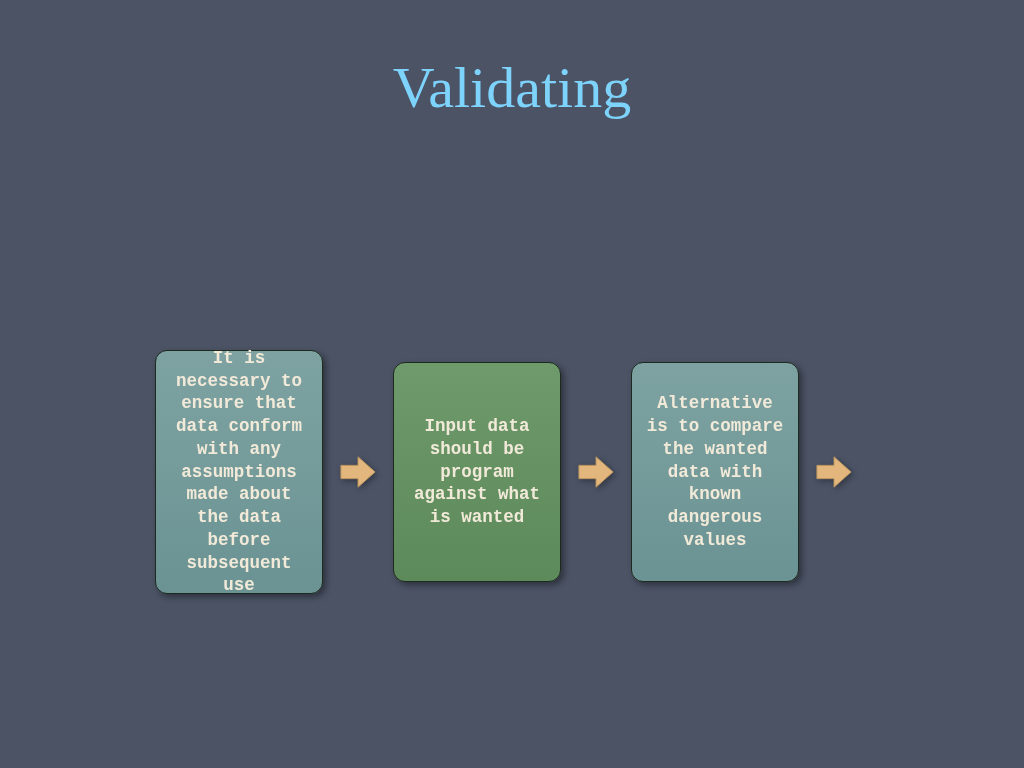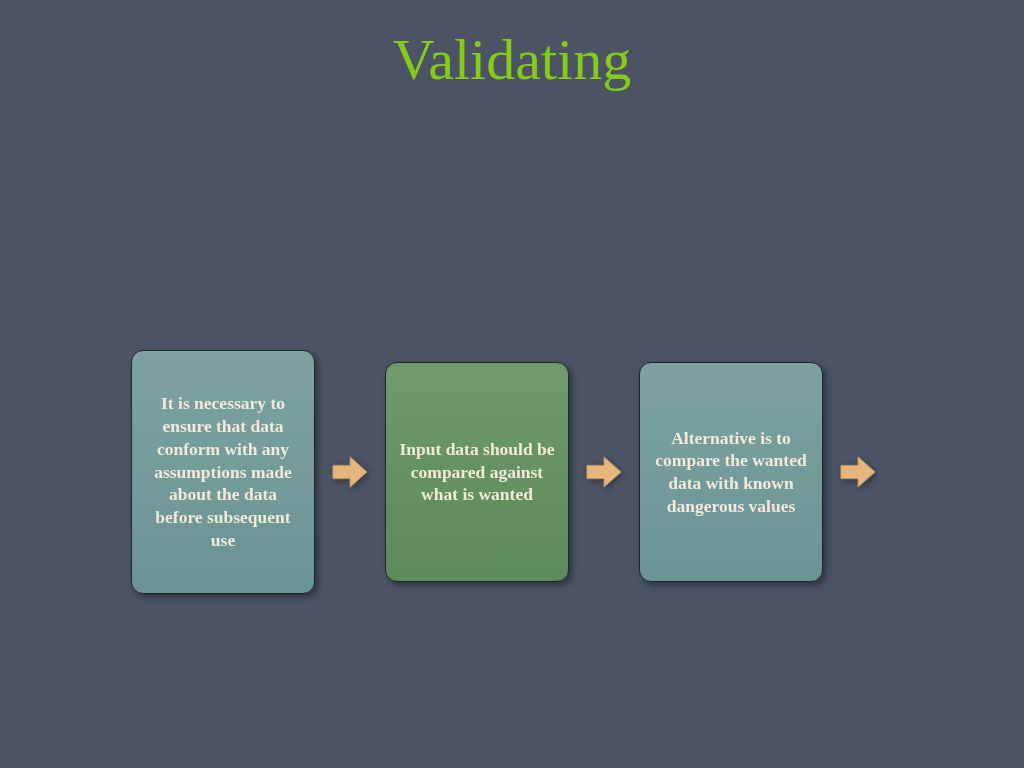--- a/index.html
+++ b/index.html
@@ -6,49 +6,50 @@
   body {
     width: 1024px;
     height: 768px;
     background: #4b5365;
     font-family: Georgia, 'Times New Roman', serif;
     overflow: hidden;
     position: relative;
   }
   .title {
     text-align: center;
-    color: #84cc16;
+    color: #7dd3fc;
     font-size: 58px;
     font-weight: 400;
     line-height: 1.1;
-    padding-top: 28px;
+    padding-top: 20px;
+    margin-top: 36px;
   }
   .flow-row {
     position: absolute;
     top: 350px;
     left: 0;
     width: 1024px;
     display: flex;
     align-items: center;
     justify-content: center;
     gap: 0;
   }
   .card {
-    width: 184px;
+    width: 168px;
     height: 220px;
     border-radius: 12px;
     border: 1px solid #1e2a1e;
     box-shadow: 3px 3px 6px rgba(0,0,0,0.4);
     display: flex;
     align-items: center;
     justify-content: center;
     padding: 14px 12px;
     text-align: center;
     color: #f2ead9;
-    font-family: Liberation Serif, serif;
+    font-family: Liberation Mono, monospace;
     font-weight: 700;
     font-size: 17.5px;
     line-height: 1.3;
     flex-shrink: 0;
   }
   .card.teal  { background: linear-gradient(#7ea2a2, #6b9393); }
   .card.green { background: linear-gradient(#6f9a6c, #5d8a5a); }
   .card.tall  { height: 244px; }
   .arrow {
     width: 70px;
@@ -72,21 +73,21 @@
     <span>It is necessary to ensure that data conform with any assumptions made about the data before subsequent use</span>
   </div>
 
   <div class="arrow">
     <svg width="38" height="38" viewBox="0 0 40 40">
       <path d="M2 13 L20 13 L20 4 L38 20 L20 36 L20 27 L2 27 Z" fill="#e2b67d" stroke="#b8935f" stroke-width="1"></path>
     </svg>
   </div>
 
   <div class="card green">
-    <span>Input data should be compared against what is wanted</span>
+    <span>Input data should be program against what is wanted</span>
   </div>
 
   <div class="arrow">
     <svg width="38" height="38" viewBox="0 0 40 40">
       <path d="M2 13 L20 13 L20 4 L38 20 L20 36 L20 27 L2 27 Z" fill="#e2b67d" stroke="#b8935f" stroke-width="1"></path>
     </svg>
   </div>
 
   <div class="card teal">
     <span>Alternative is to compare the wanted data with known dangerous values</span>

